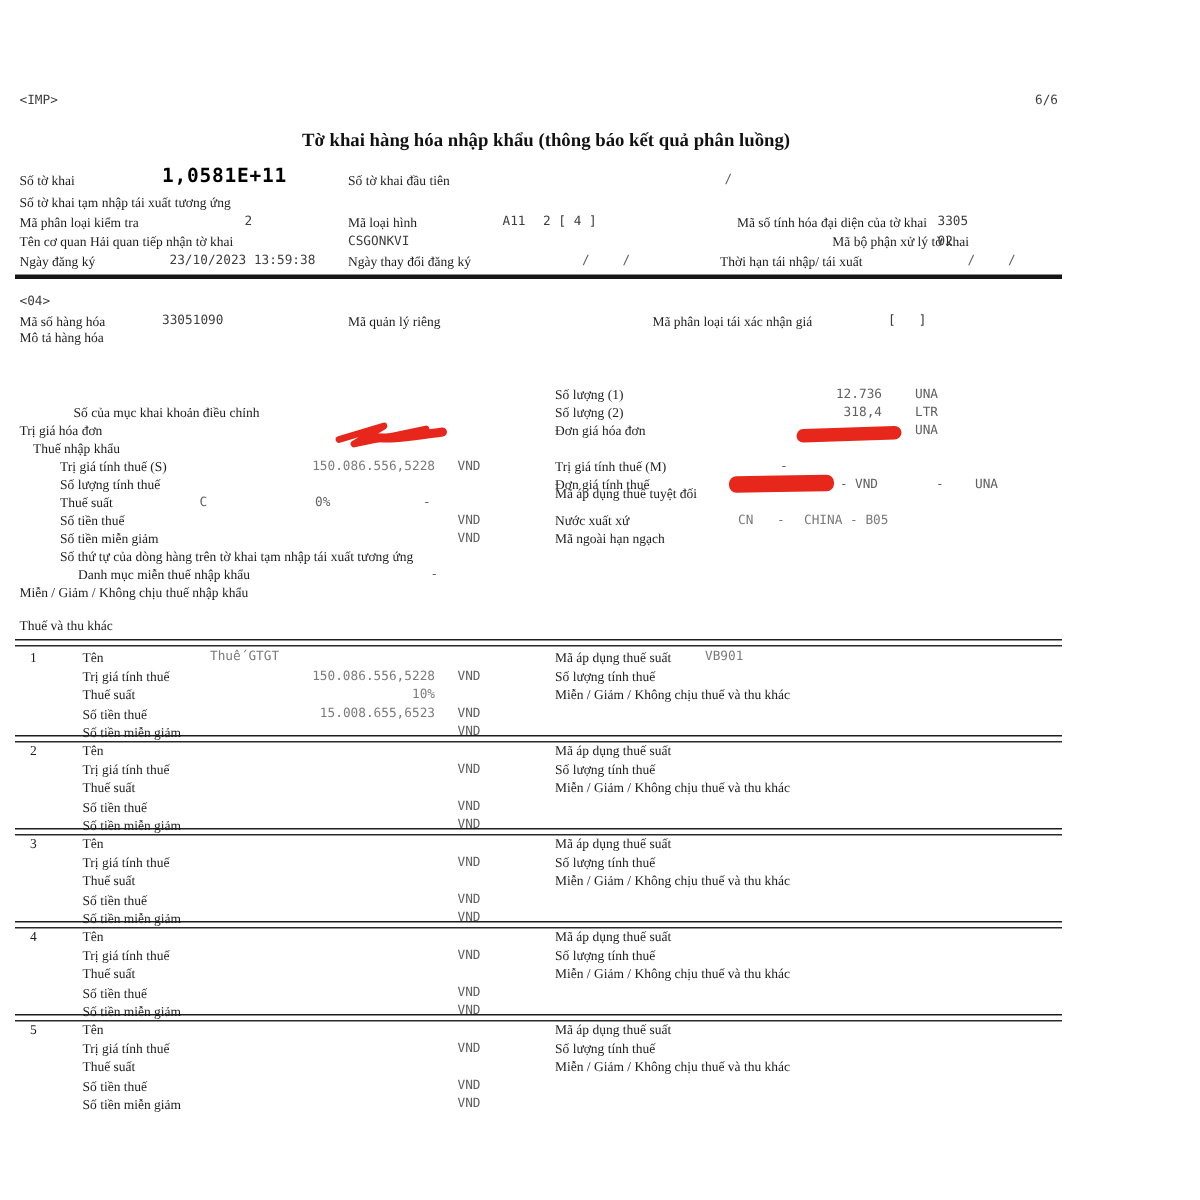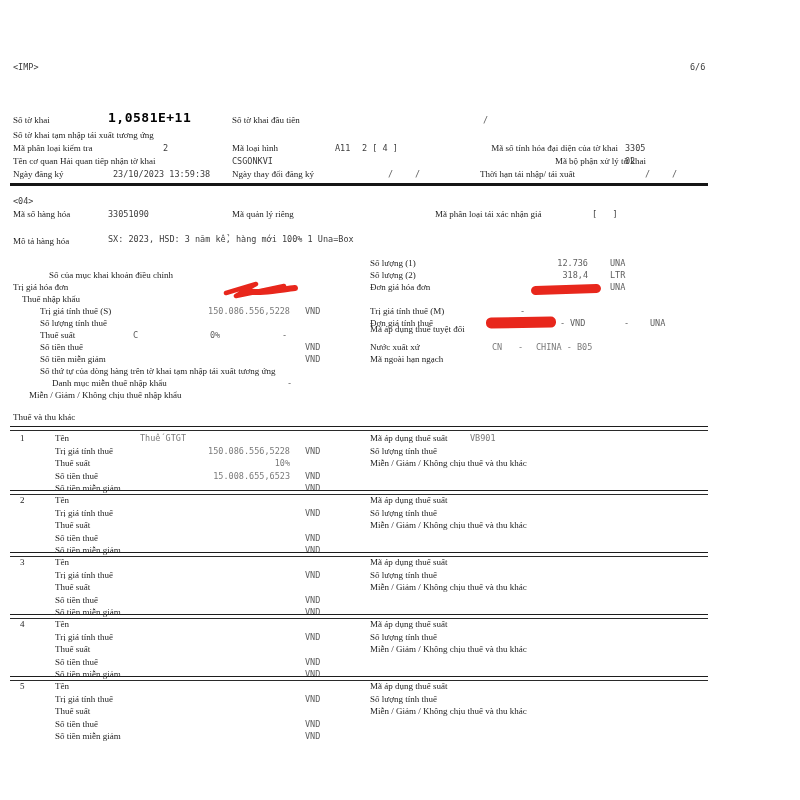--- a/index.html
+++ b/index.html
@@ -22,20 +22,21 @@
   svg.scribble{position:absolute;overflow:visible;}
 </style>
 </head>
 <body>
 
 <div class="page">
 
   <span class="t vald" style="left:13px;top:62px;">&lt;IMP&gt;</span>
   <span class="t vald" style="left:690px;top:62px;">6/6</span>
 
+  <div class="t title" style="left:0;top:88px;width:728px;text-align:center;">Tờ khai hàng hóa nhập khẩu (thông báo kết quả phân luồng)</div>
 
   <span class="t lbl" style="left:13px;top:115px;">Số tờ khai</span>
   <span class="t big" style="left:108px;top:112px;">1,0581E+11</span>
   <span class="t lbl" style="left:232px;top:115px;">Số tờ khai đầu tiên</span>
   <span class="t valm" style="left:483px;top:115px;">/</span>
 
   <span class="t lbl" style="left:13px;top:130px;">Số tờ khai tạm nhập tái xuất tương ứng</span>
 
   <span class="t lbl" style="left:13px;top:143px;">Mã phân loại kiểm tra</span>
   <span class="t vald" style="left:163px;top:143px;">2</span>
@@ -62,22 +63,21 @@
   <div class="bar" style="top:183px;"></div>
 
   <span class="t vald" style="left:13px;top:196px;">&lt;04&gt;</span>
 
   <span class="t lbl" style="left:13px;top:209px;">Mã số hàng hóa</span>
   <span class="t vald" style="left:108px;top:209px;">33051090</span>
   <span class="t lbl" style="left:232px;top:209px;">Mã quản lý riêng</span>
   <span class="t lbl" style="left:435px;top:209px;">Mã phân loại tái xác nhận giá</span>
   <span class="t vald" style="left:592px;top:209px;">[   ]</span>
 
-  <span class="t lbl" style="left:13px;top:236px;">Mô tả hàng hóa</span>
-  <span class="t vald" style="left:108px;top:234px;">SX: 2023, HSD: 3 năm kể, hàng mới 100% 1 Una=Box</span>
+  <span class="t lbl" style="left:13px;top:220px;">Mô tả hàng hóa</span>
 
   <span class="t lbl" style="left:370px;top:258px;">Số lượng (1)</span>
   <span class="t valm rt" style="left:490px;top:258px;width:98px;">12.736</span>
   <span class="t valm" style="left:610px;top:258px;">UNA</span>
 
   <span class="t lbl" style="left:13px;top:270px;margin-left:36px;">Số của mục khai khoản điều chỉnh</span>
   <span class="t lbl" style="left:370px;top:270px;">Số lượng (2)</span>
   <span class="t valm rt" style="left:490px;top:270px;width:98px;">318,4</span>
   <span class="t valm" style="left:610px;top:270px;">LTR</span>
 
@@ -120,21 +120,21 @@
   <span class="t val" style="left:518px;top:342px;">-</span>
   <span class="t val" style="left:536px;top:342px;">CHINA - B05</span>
 
   <span class="t lbl" style="left:40px;top:354px;">Số tiền miễn giảm</span>
   <span class="t valm" style="left:305px;top:354px;">VND</span>
   <span class="t lbl" style="left:370px;top:354px;">Mã ngoài hạn ngạch</span>
 
   <span class="t lbl" style="left:40px;top:366px;">Số thứ tự của dòng hàng trên tờ khai tạm nhập tái xuất tương ứng</span>
   <span class="t lbl" style="left:52px;top:378px;">Danh mục miễn thuế nhập khẩu</span>
   <span class="t valm" style="left:287px;top:378px;">-</span>
-  <span class="t lbl" style="left:29px;top:390px;">Miễn / Giảm / Không chịu thuế nhập khẩu</span>
+  <span class="t lbl" style="left:13px;top:390px;">Miễn / Giảm / Không chịu thuế nhập khẩu</span>
 
   <span class="t lbl" style="left:13px;top:412px;">Thuế và thu khác</span>
   <div class="sep" style="top:426px;"></div>
 
   <div class="item" style="top:431px;">
     <span class="t lbl" style="left:20px;top:2px;">1</span>
     <span class="t lbl" style="left:55px;top:2px;">Tên</span>
     <span class="t val" style="left:140px;top:2px;">Thuế GTGT</span>
     <span class="t lbl" style="left:370px;top:2px;">Mã áp dụng thuế suất</span>
     <span class="t val" style="left:470px;top:2px;">VB901</span>

